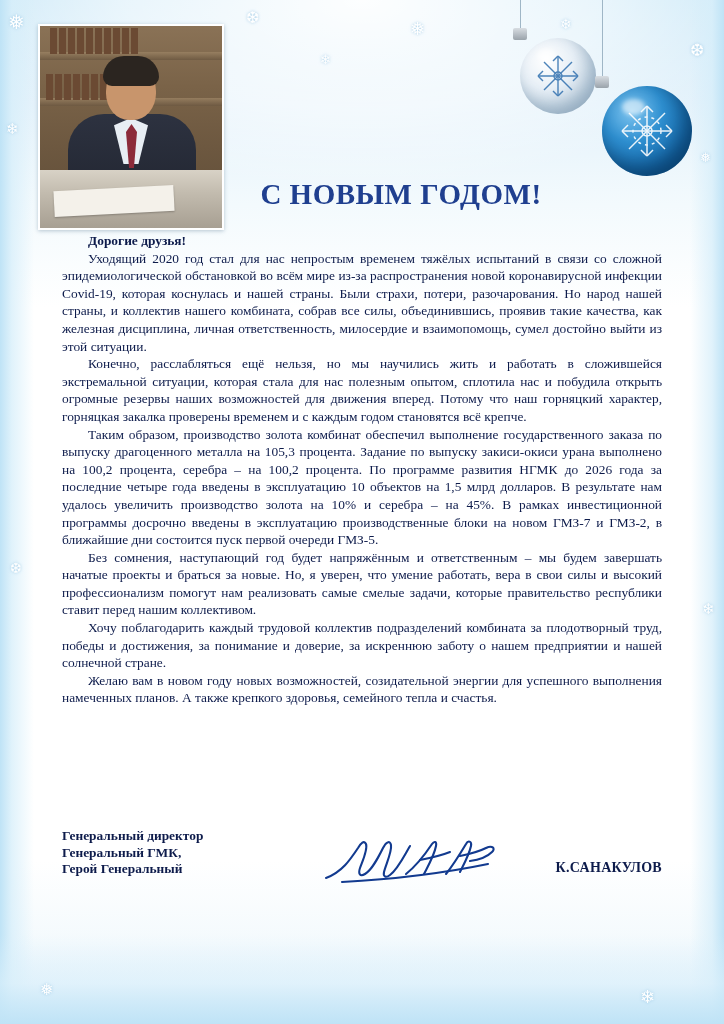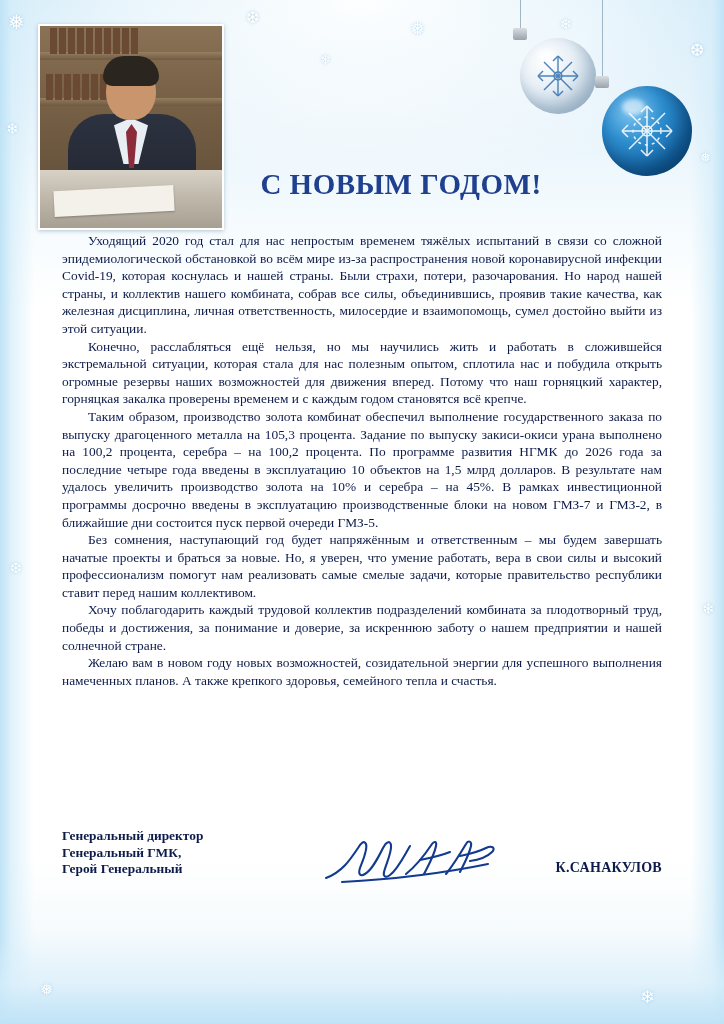--- a/index.html
+++ b/index.html
@@ -189,21 +189,21 @@
     height: 18%;
     border-radius: 50%;
     background: rgba(255,255,255,.55);
     filter: blur(2px);
   }
 
   
   .title {
     position: absolute;
     left: 0;
-    top: 168px;
+    top: 178px;
     width: 652px;
     text-align: center;
     font-size: 29px;
     font-weight: bold;
     letter-spacing: .5px;
     color: #1f3f8f;
     font-family: "Liberation Serif", serif;
   }
   .title-inner {
     display: inline-block;
@@ -380,20 +380,21 @@
         </g>
       </svg>
     </div>
   </div>
 
   <div class="title">
     <span class="title-inner">С НОВЫМ ГОДОМ!</span>
   </div>
 
   <div class="letter">
+    <p class="salutation">Дорогие друзья!</p>
     <p>Уходящий 2020 год стал для нас непростым временем тяжёлых испытаний в связи со сложной эпидемиологической обстановкой во всём мире из-за распространения новой коронавирусной инфекции Covid-19, которая коснулась и нашей страны. Были страхи, потери, разочарования. Но народ нашей страны, и коллектив нашего комбината, собрав все силы, объединившись, проявив такие качества, как железная дисциплина, личная ответственность, милосердие и взаимопомощь, сумел достойно выйти из этой ситуации.</p>
     <p>Конечно, расслабляться ещё нельзя, но мы научились жить и работать в сложившейся экстремальной ситуации, которая стала для нас полезным опытом, сплотила нас и побудила открыть огромные резервы наших возможностей для движения вперед. Потому что наш горняцкий характер, горняцкая закалка проверены временем и с каждым годом становятся всё крепче.</p>
     <p>Таким образом, производство золота комбинат обеспечил выполнение государственного заказа по выпуску драгоценного металла на 105,3 процента. Задание по выпуску закиси-окиси урана выполнено на 100,2 процента, серебра – на 100,2 процента.  По программе развития НГМК до 2026 года за последние четыре года введены в эксплуатацию 10 объектов на 1,5 млрд долларов. В результате нам удалось увеличить производство золота на 10% и серебра – на 45%. В рамках инвестиционной программы досрочно введены в эксплуатацию производственные блоки на новом ГМЗ-7 и ГМЗ-2, в ближайшие дни состоится пуск первой очереди ГМЗ-5.</p>
     <p>Без сомнения, наступающий год будет напряжённым и ответственным – мы будем завершать начатые проекты и браться за новые. Но, я уверен, что умение работать, вера в свои силы и высокий профессионализм помогут нам реализовать самые смелые задачи, которые правительство республики ставит перед нашим коллективом.</p>
     <p>Хочу поблагодарить каждый трудовой коллектив подразделений комбината за плодотворный труд, победы и достижения, за понимание и доверие, за искреннюю заботу о нашем предприятии и нашей солнечной стране.</p>
     <p>Желаю вам в новом году новых возможностей, созидательной энергии для успешного выполнения намеченных планов. А также крепкого здоровья, семейного тепла и счастья.</p>
   </div>
 
   <div class="sign">
     <div class="sign-left">

